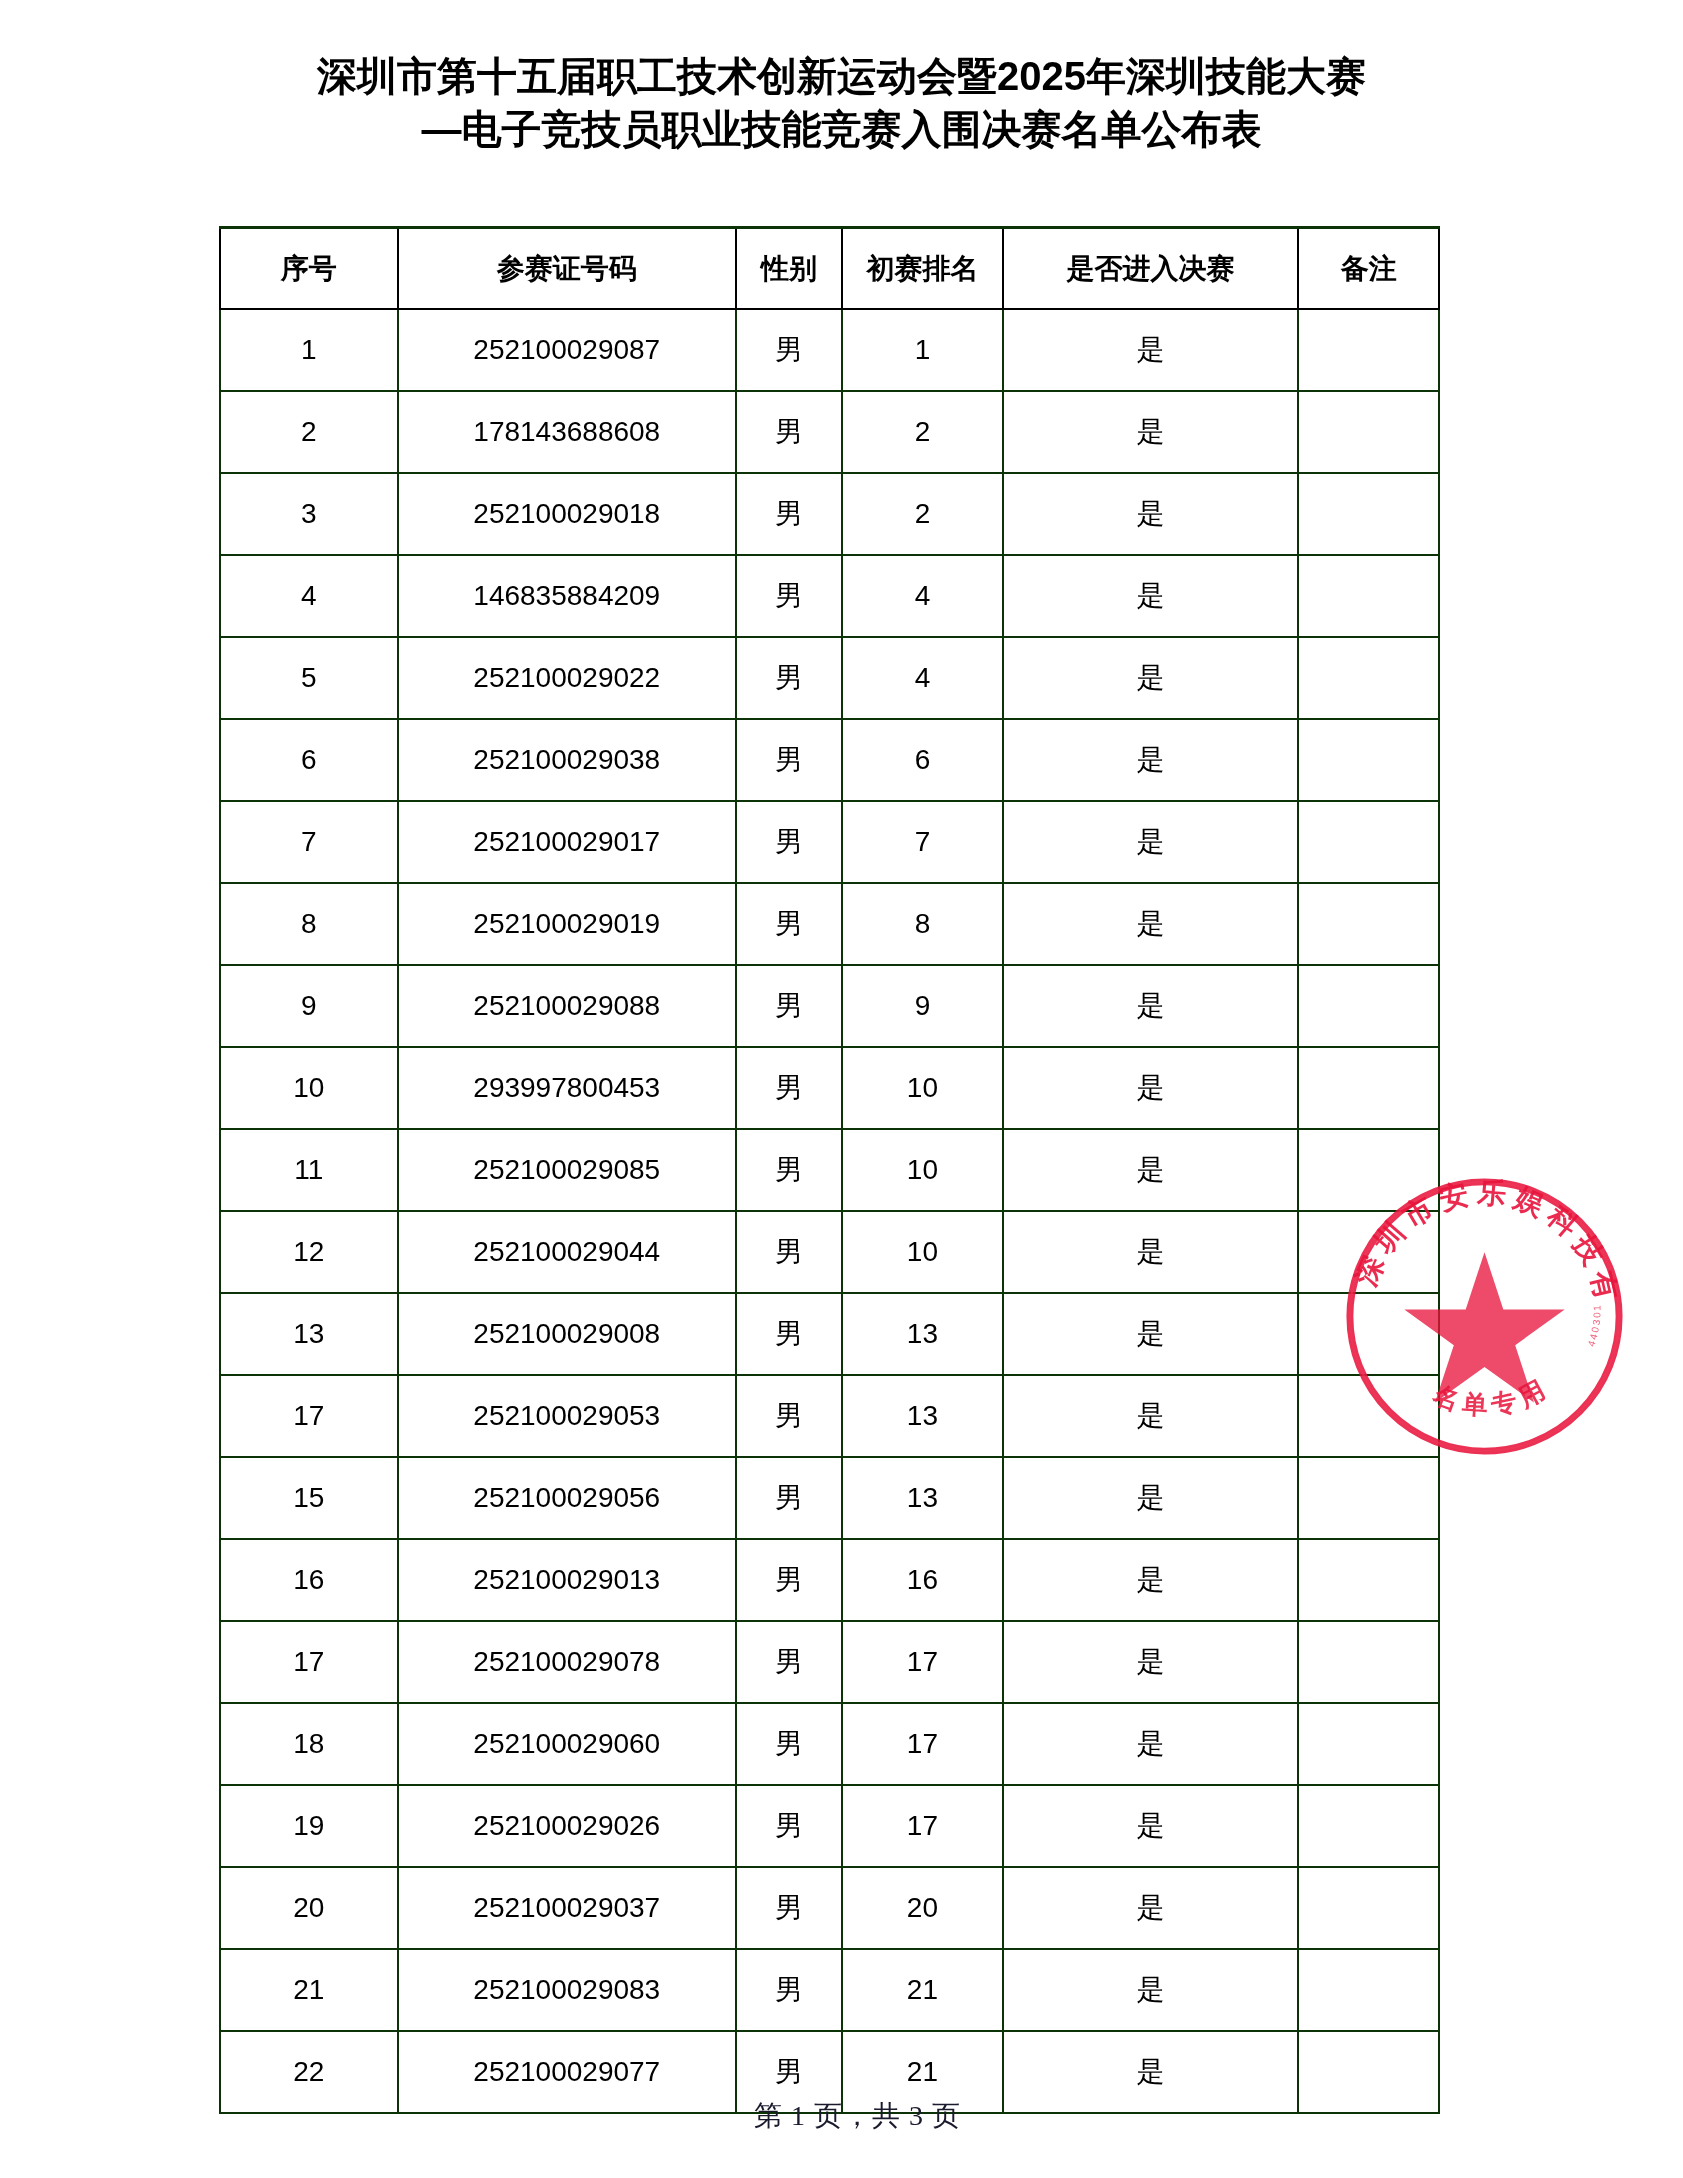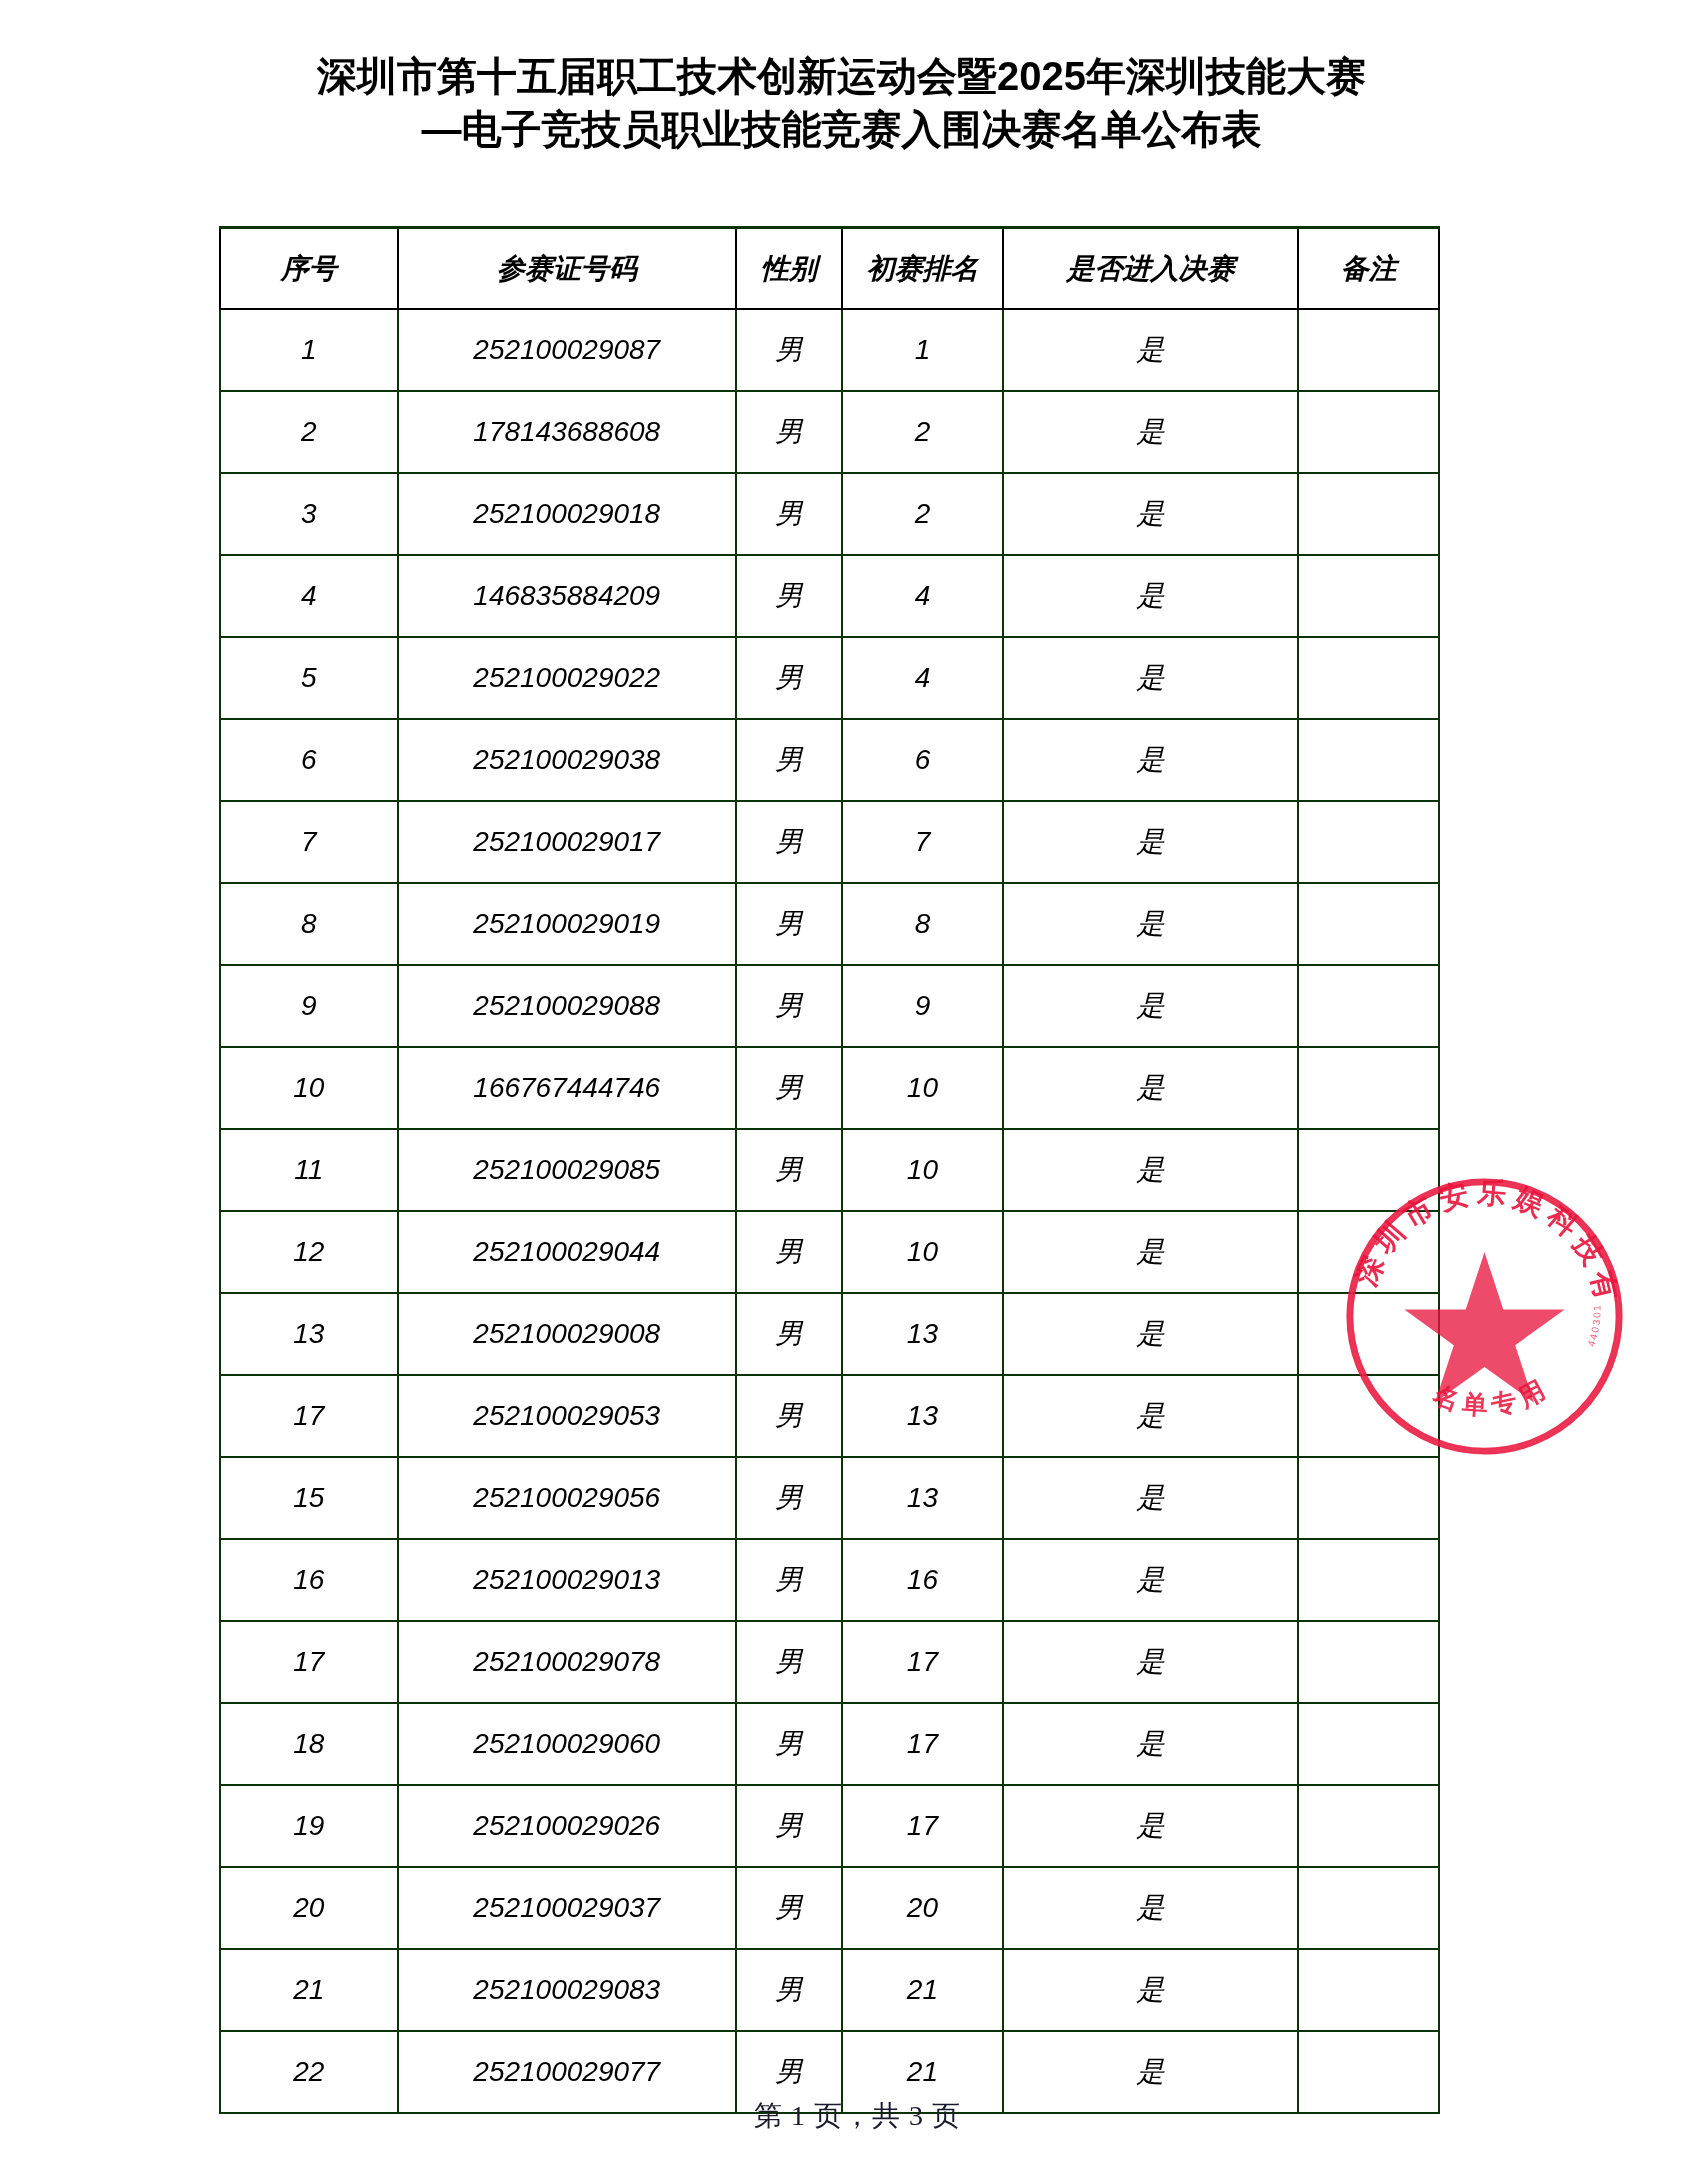--- a/index.html
+++ b/index.html
@@ -39,21 +39,20 @@
     line-height: 53px;
     white-space: nowrap;
   }
 
   
   .table-wrap {
     position: absolute;
     left: 219px;
     top: 226px;
     width: 1221px;
-    font-style: italic;
   }
   table.roster {
     border-collapse: collapse;
     table-layout: fixed;
     width: 1221px;
   }
   table.roster col.c-seq      { width: 149px; }
   table.roster col.c-cert     { width: 284px; }
   table.roster col.c-gender   { width: 89px; }
   table.roster col.c-rank     { width: 135px; }
@@ -205,21 +204,21 @@
           <tr>
             <td>9</td>
             <td>252100029088</td>
             <td>男</td>
             <td>9</td>
             <td>是</td>
             <td class="cell-remark"></td>
           </tr>
           <tr>
             <td>10</td>
-            <td>166767444746</td>
+            <td>293997800453</td>
             <td>男</td>
             <td>10</td>
             <td>是</td>
             <td class="cell-remark"></td>
           </tr>
           <tr>
             <td>11</td>
             <td>252100029085</td>
             <td>男</td>
             <td>10</td>

